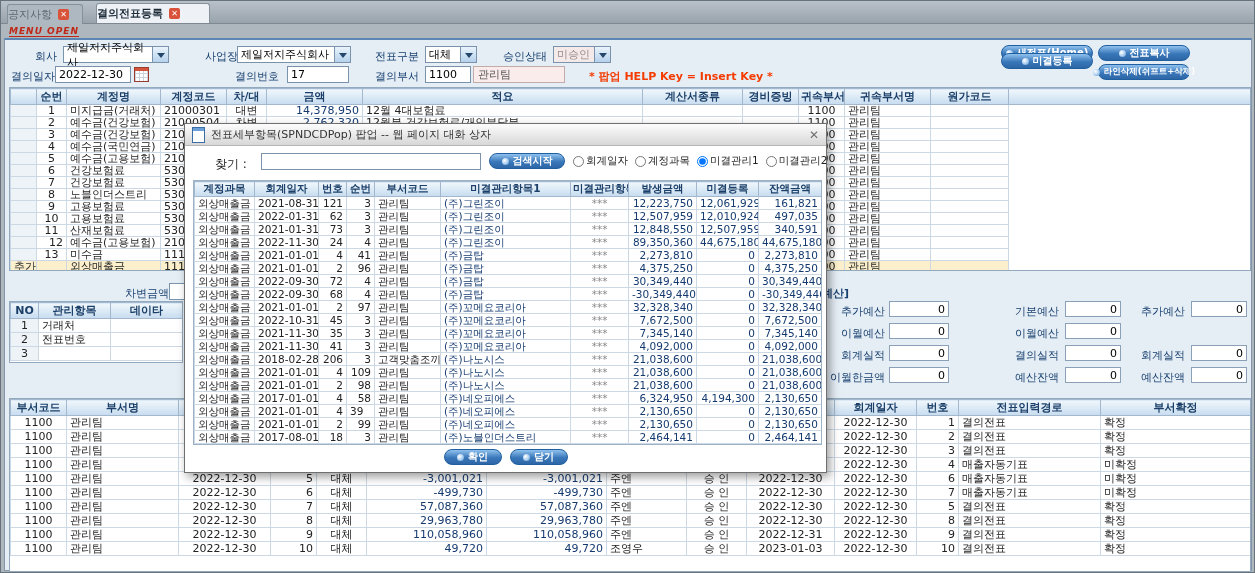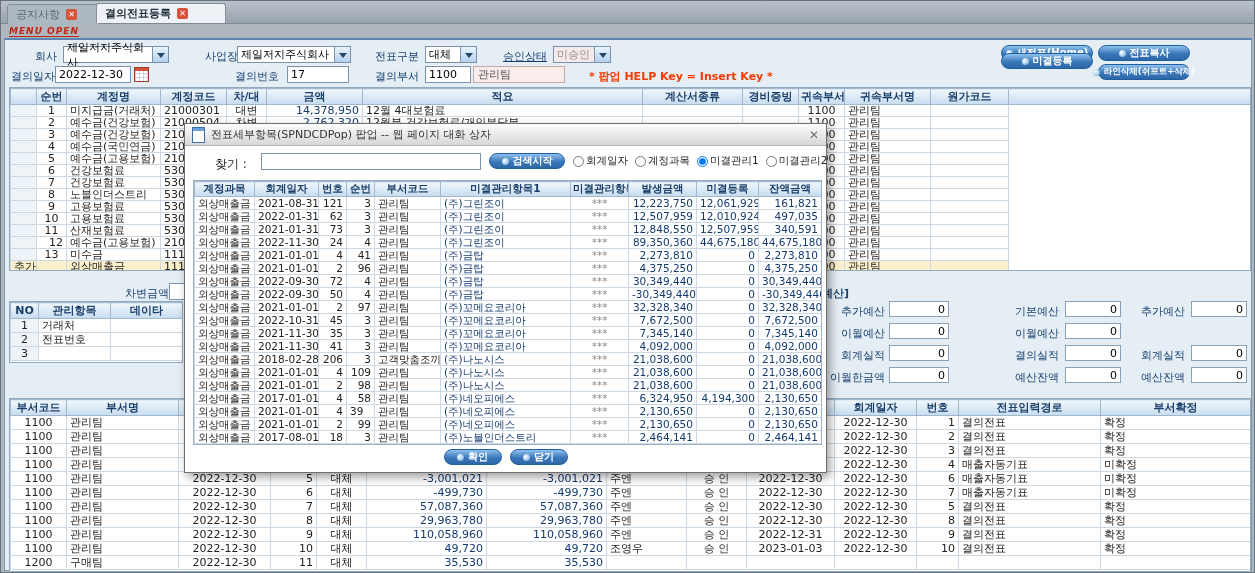--- a/index.html
+++ b/index.html
@@ -1,20 +1,20 @@
 <!DOCTYPE html>
 <html><head>
 <meta charset="utf-8">
 <style>
   html,body{margin:0;padding:0;background:#8f9aa4;}
   #app{position:relative;width:1255px;height:573px;background:#aeb6be;overflow:hidden;
        font-family:"DejaVu Sans","Liberation Sans",sans-serif;border:1px solid #66727c;box-sizing:border-box;}
   
   .tabbar{position:absolute;left:0;top:0;width:100%;height:22px;background:linear-gradient(#b9c1c9,#99a3ab);border-bottom:1px solid #7e8890;}
-  .tab{position:absolute;height:19px;display:flex;align-items:center;gap:6px;padding:0 8px;font-size:11px;
+  .tab{position:absolute;height:19px;display:flex;align-items:center;gap:6px;padding:0 0;font-size:11px;
        border:1px solid #85909a;border-bottom:none;border-radius:3px 3px 0 0;cursor:pointer;white-space:nowrap;}
   .tab.inactive{left:6px;top:3px;width:74px;background:#aeb8c0;color:#5d6970;}
   .tab.active{left:95px;top:2px;width:112px;background:#eef2f6;color:#1d2c38;font-weight:bold;}
   .tabx{width:11px;height:11px;background:#d9533a;color:#fff;font-size:8px;line-height:11px;text-align:center;border-radius:2px;flex:0 0 auto;}
   .menu-open{position:absolute;left:8px;top:25px;color:#bf2716;font-size:9px;font-weight:bold;font-style:italic;letter-spacing:1px;border-bottom:1px solid #bf2716;cursor:pointer;}
   
   .panel{position:absolute;left:3px;top:37px;width:1248px;height:533px;background:#e5edf5;
          border:1px solid #8496a8;border-top:2px solid #5b86b4;box-sizing:border-box;}
   .lbl{position:absolute;font-size:11px;color:#17406e;white-space:nowrap;}
   .help{position:absolute;font-size:11px;font-weight:bold;color:#f43b00;white-space:nowrap;}
@@ -94,21 +94,21 @@
     <span class="lbl" style="left:200px;top:9px;">사업장</span>
     <div class="combo" style="left:232px;top:6px;width:114px;">
       <span>제일저지주식회사</span>
       <span class="arr"></span>
     </div>
     <span class="lbl" style="left:370px;top:9px;">전표구분</span>
     <div class="combo" style="left:420px;top:6px;width:52px;">
       <span>대체</span>
       <span class="arr"></span>
     </div>
-    <span class="lbl" style="left:498px;top:9px;text-decoration:underline;">승인상태</span>
+    <span class="lbl" style="left:498px;top:9px;">승인상태</span>
     <div class="combo dis" style="left:548px;top:6px;width:58px;">
       <span>미승인</span>
       <span class="arr"></span>
     </div>
     <div class="btn" style="left:996px;top:5px;width:92px;">새전표(Home)</div>
     <div class="btn" style="left:1093px;top:5px;width:92px;">전표복사</div>
 
     <span class="lbl" style="left:6px;top:29px;">결의일자</span>
     <input class="ipt" style="left: 50px; top: 26px; width: 76px;" value="2022-12-30">
     <span class="cal" style="left:129px;top:27px;"></span>
@@ -608,36 +608,20 @@
               <td style="text-align: center;">대체</td>
               <td style="text-align: right;">49,720</td>
               <td style="text-align: right;">49,720</td>
               <td style="text-align: left;">조영우</td>
               <td style="text-align: center;">승 인</td>
               <td style="text-align: center;">2023-01-03</td>
               <td style="text-align: center;">2022-12-30</td>
               <td style="text-align: right;">10</td>
               <td style="text-align: left;">결의전표</td>
               <td style="text-align: left;">확정</td>
-            </tr>
-            <tr>
-              <td style="text-align: center;">1200</td>
-              <td style="text-align: left;">구매팀</td>
-              <td style="text-align: center;">2022-12-30</td>
-              <td style="text-align: right;">11</td>
-              <td style="text-align: center;">대체</td>
-              <td style="text-align: right;">35,530</td>
-              <td style="text-align: right;">35,530</td>
-              <td style="text-align: left;"></td>
-              <td style="text-align: center;"></td>
-              <td style="text-align: center;"></td>
-              <td style="text-align: center;"></td>
-              <td style="text-align: right;"></td>
-              <td style="text-align: left;"></td>
-              <td style="text-align: left;"></td>
             </tr>
           </tbody>
         </table>
     </div>
 
     <div class="popup">
       <div class="ptitle">
         <span class="picon"></span>
         <span>전표세부항목(SPNDCDPop) 팝업 -- 웹 페이지 대화 상자</span>
         <span class="pclose">✕</span>
@@ -772,21 +756,21 @@
                 <td style="text-align: left;">관리팀</td>
                 <td style="text-align: left;">(주)금탑</td>
                 <td style="text-align: center;">***</td>
                 <td style="text-align: right;">30,349,440</td>
                 <td style="text-align: right;">0</td>
                 <td style="text-align: right;">30,349,440</td>
               </tr>
               <tr>
                 <td style="text-align: left;">외상매출금</td>
                 <td style="text-align: center;">2022-09-30</td>
-                <td style="text-align: right;">50</td>
+                <td style="text-align: right;">68</td>
                 <td style="text-align: right;">4</td>
                 <td style="text-align: left;">관리팀</td>
                 <td style="text-align: left;">(주)금탑</td>
                 <td style="text-align: center;">***</td>
                 <td style="text-align: right;">-30,349,440</td>
                 <td style="text-align: right;">0</td>
                 <td style="text-align: right;">-30,349,440</td>
               </tr>
               <tr>
                 <td style="text-align: left;">외상매출금</td>

